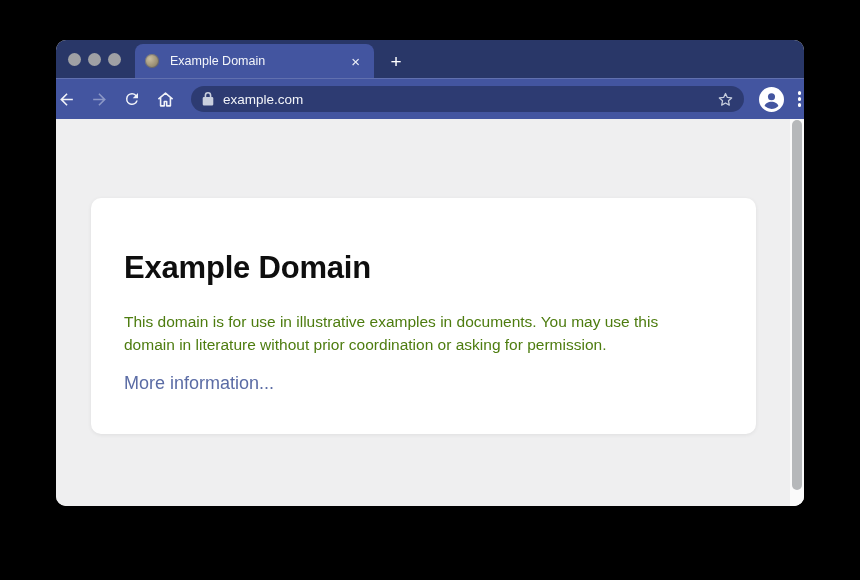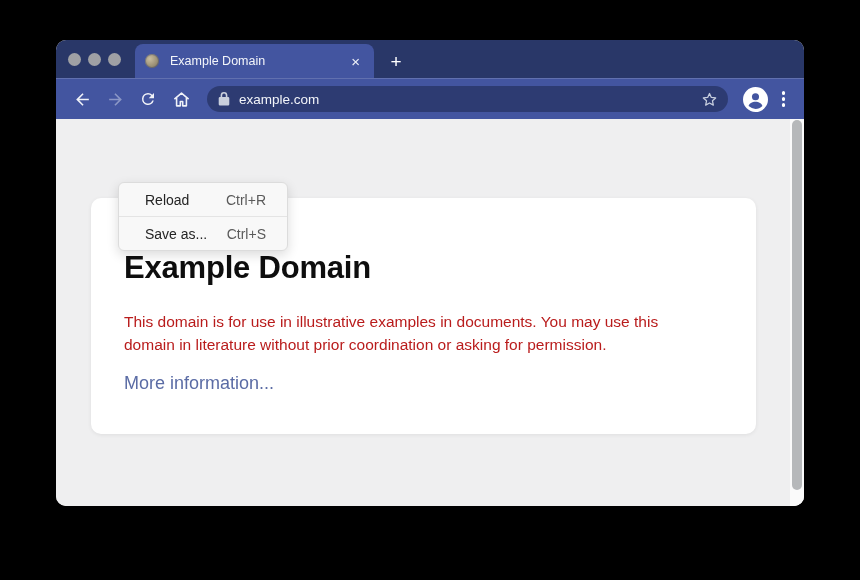--- a/index.html
+++ b/index.html
@@ -55,21 +55,21 @@
   }
   .new-tab{
     position:absolute;left:332px;top:50%;transform:translateY(-40%);
     width:16px;height:16px;display:flex;align-items:center;justify-content:center;
     color:#fff;font-size:19px;font-weight:400;line-height:1;
   }
   
   .toolbar{
     height:41px;background:var(--window-chrome);
     border-top:1px solid rgba(255,255,255,.16);
-    display:flex;align-items:center;padding:0 16px;flex:none;
+    display:flex;align-items:center;padding:0 0;flex:none;
   }
   .nav-btn{width:20px;height:20px;flex:none;display:flex;align-items:center;justify-content:center;margin-right:13px;}
   .nav-btn svg{display:block;}
   .addressbar{
     flex:1;height:26px;background:var(--address-bar);border-radius:13px;
     display:flex;align-items:center;padding:0 8px 0 11px;margin:0 2px 0 3px;min-width:0;
   }
   .lock{flex:none;display:flex;}
   .url{flex:1;margin-left:9px;font-size:13.5px;font-weight:500;color:#f2f4f9;white-space:nowrap;overflow:hidden;}
   .star-btn{flex:none;display:flex;padding:2px;}
@@ -89,21 +89,21 @@
     position:absolute;left:35px;top:79px;width:665px;height:236px;
     background:var(--card-background);border-radius:10px;
     box-shadow:0 1px 4px rgba(0,0,0,.07);
     padding:52px 36px 0 33px;
   }
   .card h1{
     font-size:31px;line-height:36px;font-weight:700;color:#0e0e0e;letter-spacing:-.2px;
   }
   .card p{
     margin-top:24px;max-width:588px;
-    font-size:15.5px;line-height:23px;color:#b91c1c;
+    font-size:15.5px;line-height:23px;color:#4d7c0f;
   }
   .card a{
     display:inline-block;margin-top:17px;
     font-size:18px;color:var(--link);text-decoration:none;
   }
   
   .context-menu{
     position:absolute;left:62px;top:63px;width:170px;
     background:var(--menu-background);
     border:1px solid #dcdcdc;border-radius:6px;
@@ -191,26 +191,15 @@
   <div class="page">
     <div class="scroll-track"></div>
     <div class="scroll-thumb"></div>
 
     <div class="card">
       <h1>Example Domain</h1>
       <p>This domain is for use in illustrative examples in documents. You may use this domain in literature without prior coordination or asking for permission.</p>
       <a href="#">More information...</a>
     </div>
 
-    <div class="context-menu">
-      <div class="menu-item">
-        <span class="label">Reload</span>
-        <span class="shortcut">Ctrl+R</span>
-      </div>
-      <div class="menu-sep"></div>
-      <div class="menu-item">
-        <span class="label">Save as...</span>
-        <span class="shortcut">Ctrl+S</span>
-      </div>
-    </div>
   </div>
 
 </div>
 
 </body></html>

